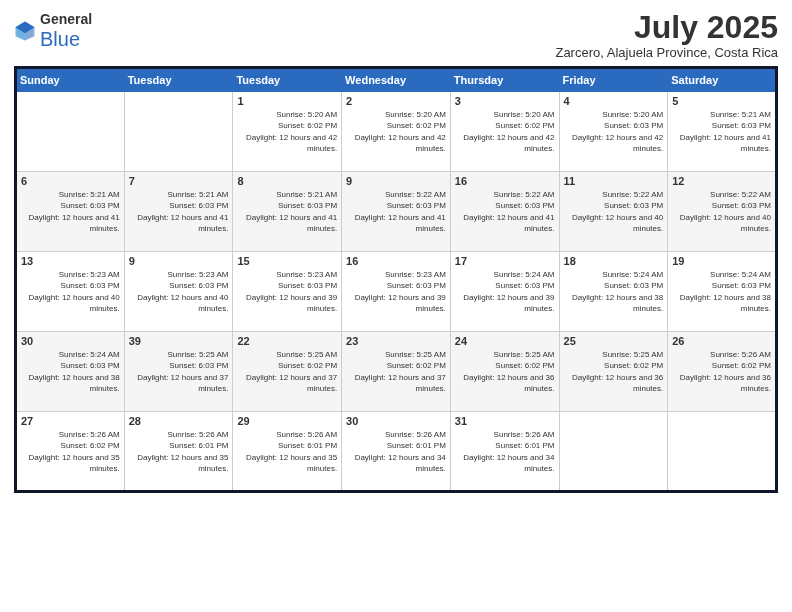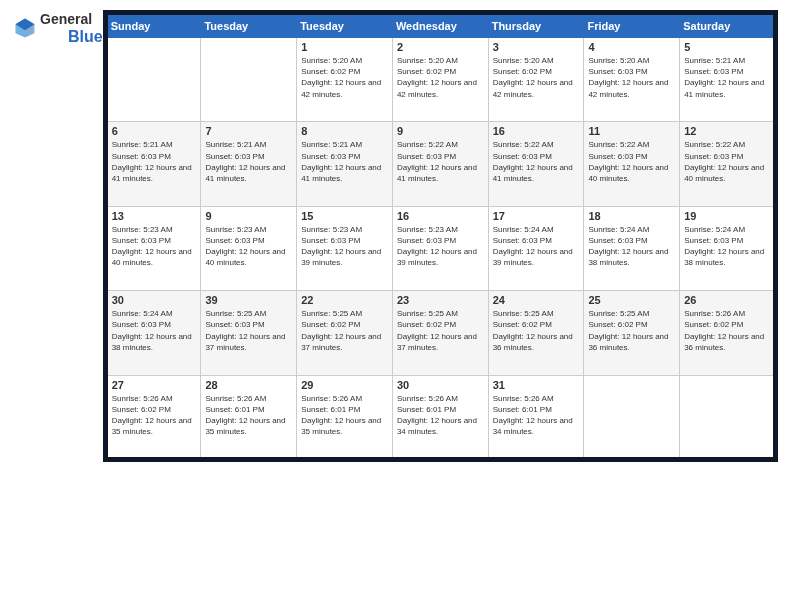--- a/index.html
+++ b/index.html
@@ -8,21 +8,21 @@
       height: 612px;
       font-family: Arial, sans-serif;
       background: #fff;
       overflow: hidden;
     }
     .page {
       width: 792px;
       height: 472px;
       padding: 10px 14px;
       display: flex;
-      flex-direction: row;
+      flex-direction: column;
     }
     .header {
       display: flex;
       justify-content: space-between;
       align-items: flex-start;
       margin-bottom: 6px;
     }
     .logo {
       display: flex;
       align-items: center;
@@ -40,21 +40,21 @@
       font-weight: bold;
       color: #333;
       line-height: 1.1;
     }
     .location-title {
       font-size: 13px;
       color: #333;
     }
     .calendar {
       flex: 1;
-      border: 5px solid #0f172a;
+      border: 3px solid #0f172a;
       border-collapse: collapse;
       width: 100%;
       table-layout: fixed;
     }
     .calendar th {
       background-color: #2a6bbf;
       color: white;
       font-size: 11px;
       font-weight: bold;
       padding: 5px 3px;
@@ -77,20 +77,21 @@
       font-size: 11px;
       font-weight: bold;
       color: #333;
       display: block;
       margin-bottom: 2px;
     }
     .day-info {
       font-size: 8px;
       line-height: 1.4;
       color: #333;
+      text-align: right;
     }
     .row-shaded td {
       background-color: #f5f5f5;
     }
     .row-white td {
       background-color: #ffffff;
     }
   </style>
 </head>
 <body>
@@ -99,22 +100,26 @@
   <div class="header">
     <div class="logo">
       <svg class="logo-icon" viewBox="0 0 30 30">
         <polygon points="15,4 26,10 26,22 15,28 4,22 4,10" fill="#2a6bbf" opacity="0.15"></polygon>
         <polygon points="15,2 28,10 28,22 15,28" fill="#2a6bbf" opacity="0.5"></polygon>
         <polygon points="15,2 2,10 2,22 15,28" fill="#3a9bd5" opacity="0.7"></polygon>
         <polygon points="15,2 28,10 15,18 2,10" fill="#2a6bbf"></polygon>
       </svg>
       <div>
         <span style="font-size:14px;font-weight:bold;color:#333;">General</span><br>
-        <span style="font-size:16px;font-weight:bold;color:#2a6bbf;margin-left:28px;">Blue</span>
+        <span style="font-size:20px;font-weight:normal;color:#2a6bbf;">Blue</span>
       </div>
+    </div>
+    <div class="title-block">
+      <div class="month-title">July 2025</div>
+      <div class="location-title">Zarcero, Alajuela Province, Costa Rica</div>
     </div>
   </div>
 
   <table class="calendar">
     <thead>
       <tr>
         <th>Sunday</th>
         <th>Tuesday</th>
         <th>Tuesday</th>
         <th>Wednesday</th>

